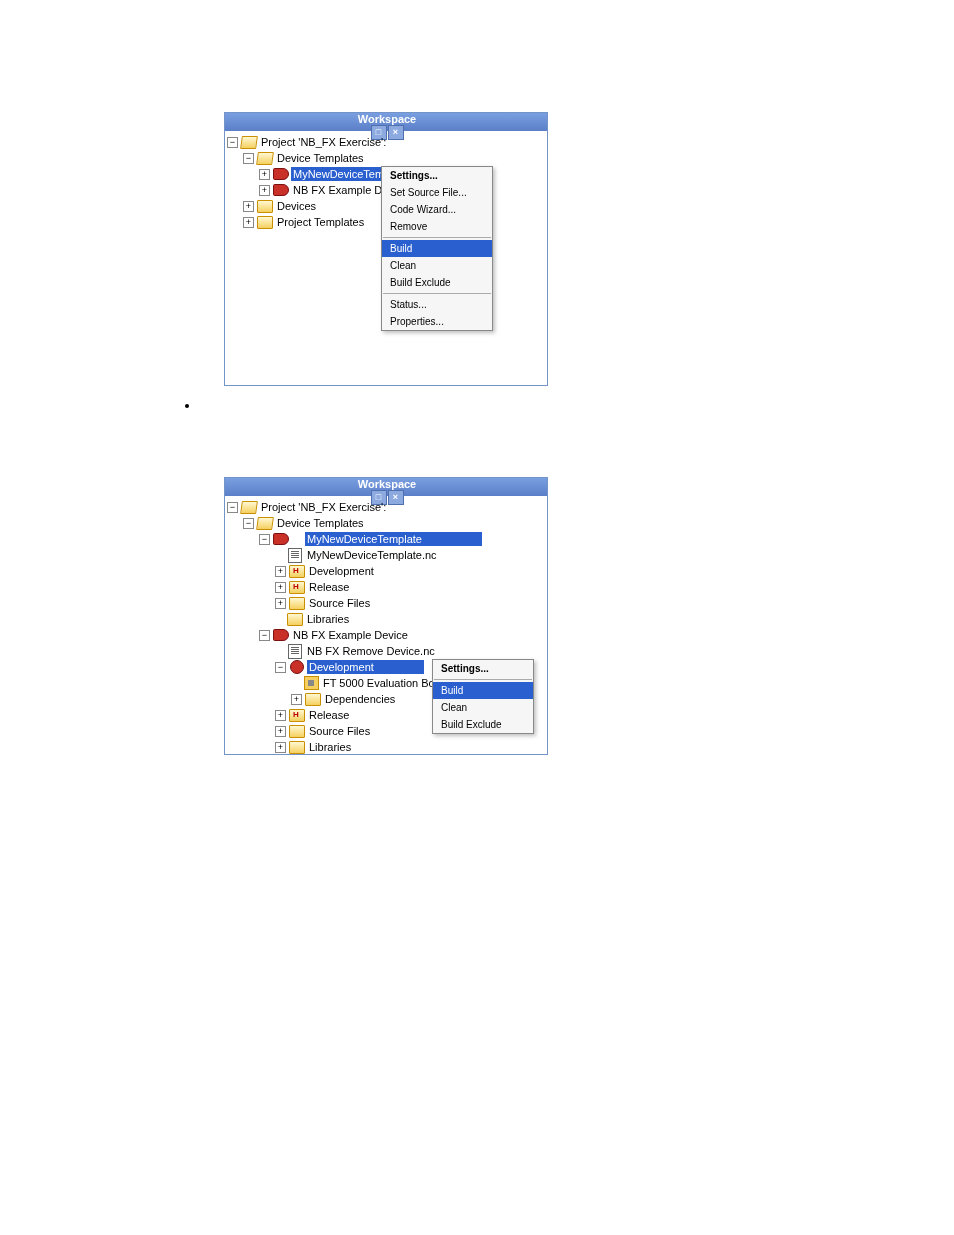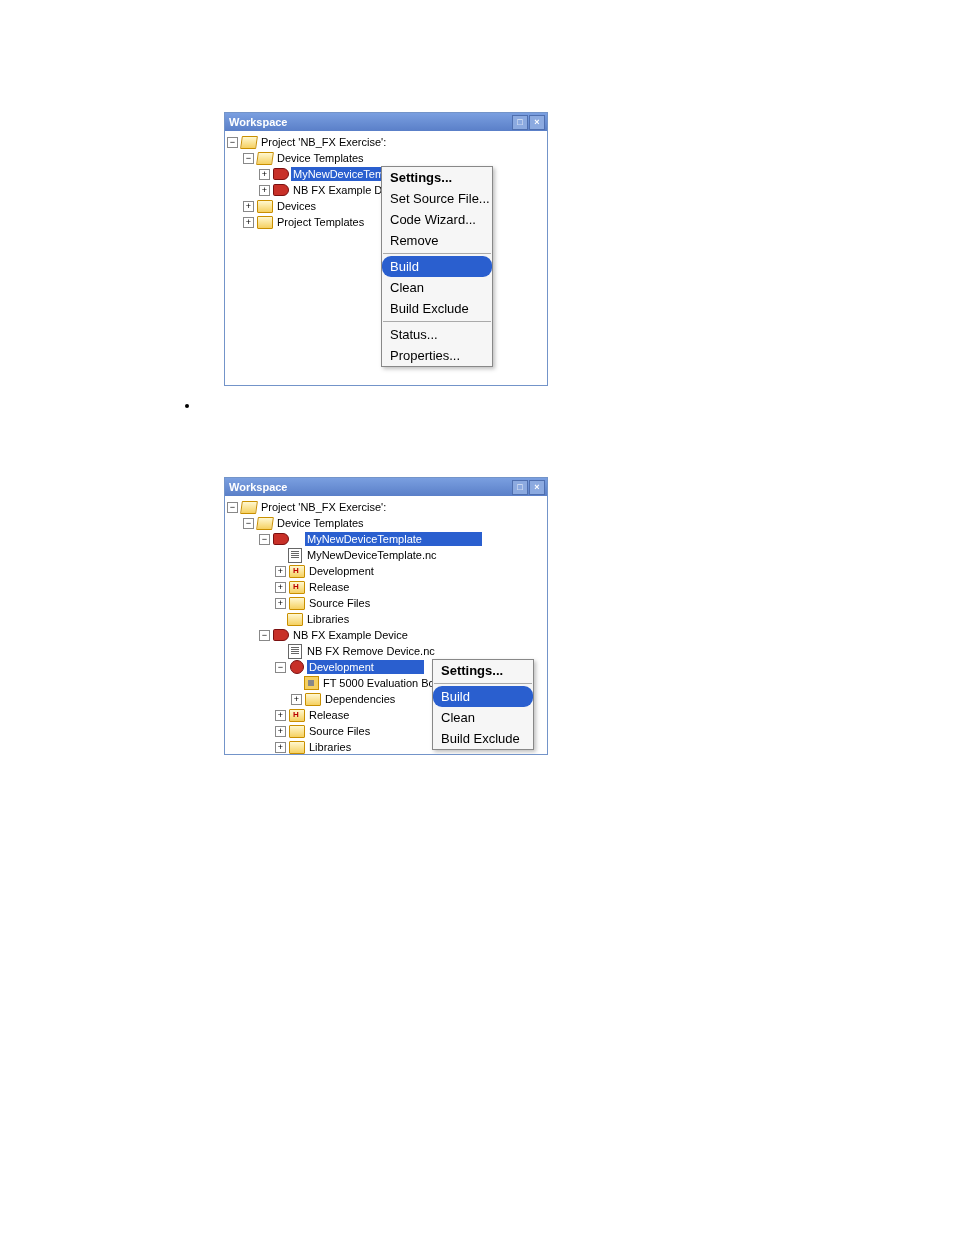--- a/index.html
+++ b/index.html
@@ -21,20 +21,21 @@
   .titlebar {
     height: 18px;
     background: linear-gradient(to bottom, #7a9fe0, #5a7fc8);
     display: flex;
     align-items: center;
     justify-content: space-between;
     padding: 0 2px 0 4px;
     color: #ffffff;
     font-weight: bold;
     font-size: 11px;
+    flex-direction: column;
   }
   .titlebar-buttons {
     display: flex;
     gap: 1px;
   }
   .titlebar-btn {
     width: 14px;
     height: 13px;
     background: #8caae0;
     border: 1px solid #4f6faf;
@@ -183,32 +184,31 @@
   }
   .label.selected {
     background: #2a5fcf;
     color: #ffffff;
   }
   .context-menu {
     position: absolute;
     background: #f6f6f6;
     border: 1px solid #888;
     box-shadow: 2px 2px 4px rgba(0,0,0,0.25);
-    font-size: 13px;
+    font-size: 10px;
     z-index: 10;
   }
   .menu-item {
     padding: 3px 18px 3px 8px;
     cursor: default;
     white-space: nowrap;
   }
   .menu-item.highlighted {
     background: #2a5fcf;
     color: #ffffff;
-    border-radius: 9px;
   }
   .menu-item.bold {
     font-weight: bold;
   }
   .menu-sep {
     height: 1px;
     background: #aaa;
     margin: 2px 1px;
   }
   ul.bullet {

